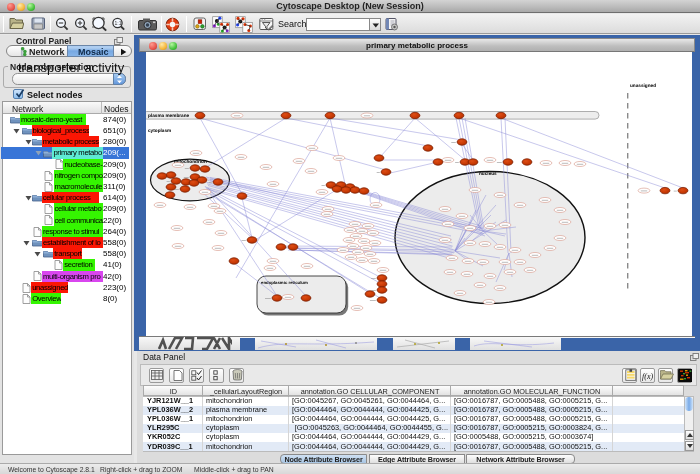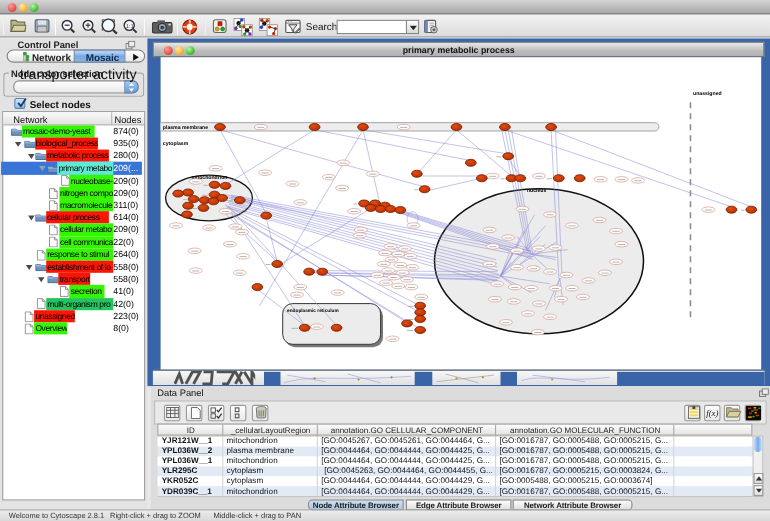--- a/index.html
+++ b/index.html
@@ -35,20 +35,21 @@
   background:linear-gradient(#ececec,#d8d8d8); border-top:1px solid #aaa; font-size:6.8px; color:#333; }
 .tabseg { position:absolute; top:0; height:10.5px; border:1px solid #8a8a8a; background:linear-gradient(#fdfdfd,#dfdfdf);
   font-size:7.2px; font-weight:bold; letter-spacing:-0.1px; color:#222; text-align:center; line-height:10px; }
 </style></head>
 <body>
 
 <div id="titlebar">
   <div class="tl" style="left:7px;  background:radial-gradient(circle at 35% 30%,#ff9a90,#e6554d 60%,#b03028)"></div>
   <div class="tl" style="left:17px; background:radial-gradient(circle at 35% 30%,#ffe9a8,#f5b73d 60%,#c4871a)"></div>
   <div class="tl" style="left:27px; background:radial-gradient(circle at 35% 30%,#b6f5a0,#46c33c 60%,#2a8f24)"></div>
+  <div id="wtitle">Cytoscape Desktop (New Session)</div>
 </div>
 
 <div id="toolbar">
 <div class="sep" style="left:3px"></div>
 <svg class="abs" style="left:9px;top:3px" width="15" height="13">
       <path d="M1 4 L1 11.5 L13.5 11.5 L13.5 3 L7 3 L5.5 1.5 L1 1.5 Z" fill="#b9b489" stroke="#6b674a"></path>
       <path d="M1 11.5 L3.5 6 L14.8 6 L13.5 11.5 Z" fill="#d6d1a0" stroke="#6b674a"></path>
     </svg>
 <svg class="abs" style="left:31px;top:3px" width="15" height="13">
       <rect x="1" y="1" width="12.5" height="11" rx="1" fill="#9aa4b5" stroke="#55607a"></rect>
@@ -195,21 +196,21 @@
 <div class="abs trt" style="left:20.0px;top:113.8px;width:65.5px;height:11.2px;background:#35f501">mosaic-demo-yeast</div>
 <div class="abs" style="left:103px;top:113.8px;height:11.2px;font-size:8px;line-height:11.2px;color:#000">874(0)</div>
 <svg class="abs" style="left:12.5px;top:127.6px" width="7" height="6">
         <path d="M0.5 1 L6.5 1 L3.5 5.5 Z" fill="#4a4a4a"></path>
       </svg>
 <svg class="abs" style="left:21.6px;top:126.2px" width="12" height="9">
         <path d="M0.5 2.5 L0.5 8 L11 8 L11 3.5 L5.5 3.5 L4.5 2.5 Z" fill="#6f92bd" stroke="#44618c" stroke-width="0.8"></path>
         <path d="M0.5 4.5 L11 4.5 L11 3.5 L5.5 3.5 L4.5 2.5 L0.5 2.5 Z" fill="#8fb0d8"></path>
       </svg>
 <div class="abs trt" style="left:31.5px;top:125.0px;width:57.5px;height:11.2px;background:#fb1604">biological_process</div>
-<div class="abs" style="left:103px;top:125.0px;height:11.2px;font-size:8px;line-height:11.2px;color:#000">935(0)</div>
+<div class="abs" style="left:103px;top:125.0px;height:11.2px;font-size:8px;line-height:11.2px;color:#000">651(0)</div>
 <svg class="abs" style="left:24.6px;top:138.8px" width="7" height="6">
         <path d="M0.5 1 L6.5 1 L3.5 5.5 Z" fill="#4a4a4a"></path>
       </svg>
 <svg class="abs" style="left:32.0px;top:137.4px" width="12" height="9">
         <path d="M0.5 2.5 L0.5 8 L11 8 L11 3.5 L5.5 3.5 L4.5 2.5 Z" fill="#6f92bd" stroke="#44618c" stroke-width="0.8"></path>
         <path d="M0.5 4.5 L11 4.5 L11 3.5 L5.5 3.5 L4.5 2.5 L0.5 2.5 Z" fill="#8fb0d8"></path>
       </svg>
 <div class="abs trt" style="left:41.7px;top:136.2px;width:57.3px;height:11.2px;background:#fb1604">metabolic process</div>
 <div class="abs" style="left:103px;top:136.2px;height:11.2px;font-size:8px;line-height:11.2px;color:#000">280(0)</div>
 <div class="abs" style="left:1px;top:147.4px;width:128px;height:11.2px;background:#3875d7"></div>
@@ -288,21 +289,21 @@
 <svg class="abs" style="left:54.4px;top:260.2px" width="9" height="10">
         <path d="M1 0.5 L5.5 0.5 L8 3 L8 9.5 L1 9.5 Z" fill="#fdfdfd" stroke="#888" stroke-width="0.8"></path>
         <path d="M5.5 0.5 L5.5 3 L8 3" fill="none" stroke="#888" stroke-width="0.8"></path>
       </svg>
 <div class="abs trt" style="left:63.3px;top:259.4px;width:31.7px;height:11.2px;background:#35f501">secretion</div>
 <div class="abs" style="left:103px;top:259.4px;height:11.2px;font-size:8px;line-height:11.2px;color:#000">41(0)</div>
 <svg class="abs" style="left:32.7px;top:271.4px" width="9" height="10">
         <path d="M1 0.5 L5.5 0.5 L8 3 L8 9.5 L1 9.5 Z" fill="#fdfdfd" stroke="#888" stroke-width="0.8"></path>
         <path d="M5.5 0.5 L5.5 3 L8 3" fill="none" stroke="#888" stroke-width="0.8"></path>
       </svg>
-<div class="abs trt" style="left:42.0px;top:270.6px;width:60.6px;height:11.2px;background:#22c55e">multi-organism pro</div>
+<div class="abs trt" style="left:42.0px;top:270.6px;width:60.6px;height:11.2px;background:#d946ef">multi-organism pro</div>
 <div class="abs" style="left:103px;top:270.6px;height:11.2px;font-size:8px;line-height:11.2px;color:#000">42(0)</div>
 <svg class="abs" style="left:22.0px;top:282.6px" width="9" height="10">
         <path d="M1 0.5 L5.5 0.5 L8 3 L8 9.5 L1 9.5 Z" fill="#fdfdfd" stroke="#888" stroke-width="0.8"></path>
         <path d="M5.5 0.5 L5.5 3 L8 3" fill="none" stroke="#888" stroke-width="0.8"></path>
       </svg>
 <div class="abs trt" style="left:31.2px;top:281.8px;width:37.3px;height:11.2px;background:#fb1604">unassigned</div>
 <div class="abs" style="left:103px;top:281.8px;height:11.2px;font-size:8px;line-height:11.2px;color:#000">223(0)</div>
 <svg class="abs" style="left:22.0px;top:293.8px" width="9" height="10">
         <path d="M1 0.5 L5.5 0.5 L8 3 L8 9.5 L1 9.5 Z" fill="#fdfdfd" stroke="#888" stroke-width="0.8"></path>
         <path d="M5.5 0.5 L5.5 3 L8 3" fill="none" stroke="#888" stroke-width="0.8"></path>

